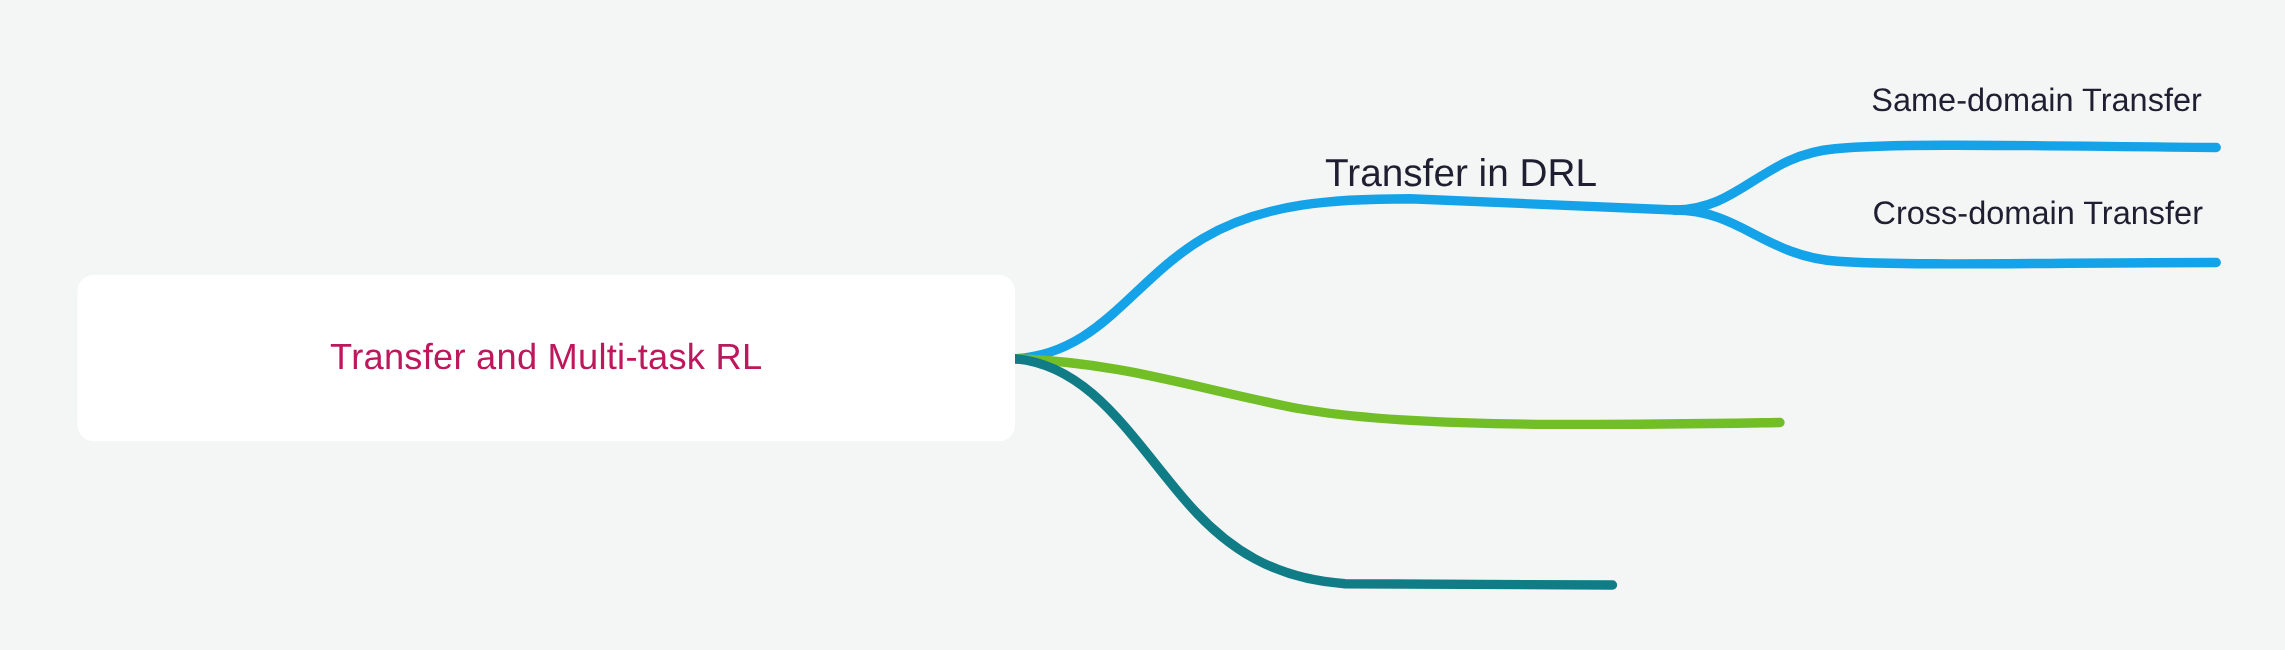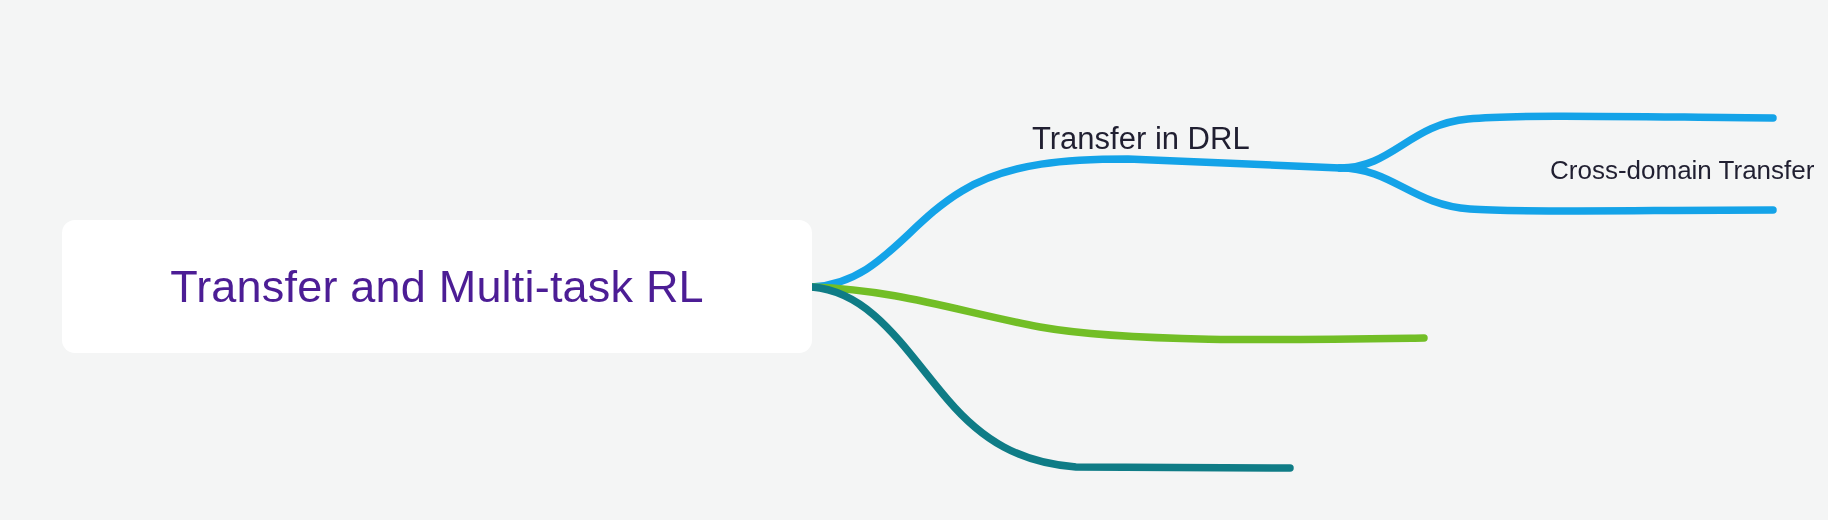--- a/index.html
+++ b/index.html
@@ -32,40 +32,40 @@
     width: 750px;
     height: 133px;
     background: #ffffff;
     border-radius: 13px;
     display: flex;
     align-items: center;
     justify-content: center;
     box-sizing: border-box;
   }
   .node-card-label {
-    font-size: 45px;
+    font-size: 29px;
     font-weight: 400;
-    color: #4c1d95;
+    color: #be185d;
     letter-spacing: 0.2px;
     white-space: nowrap;
   }
   .branch-label {
     position: absolute;
     font-size: 31px;
     font-weight: 400;
     color: #201f31;
     white-space: nowrap;
     line-height: 1;
   }
   .branch-label.lvl2 {
     font-size: 26px;
   }
-  #label-transfer-drl   { left: 1032px; top: 123px; }
+  #label-transfer-drl   { left: 1060px; top: 123px; }
   #label-same-domain    { left: 1497px; top: 67px;  }
-  #label-cross-domain   { left: 1550px; top: 157px; }
+  #label-cross-domain   { left: 1498px; top: 157px; }
   #label-deep-marl      { left: 1060px; top: 298px; }
   #label-multitask-rl   { left: 1060px; top: 424px; }
 </style>
 </head>
 <body>
 
 <div id="mindmap-canvas">
 
   <svg id="branch-layer" viewBox="0 0 1828 520" xmlns="http://www.w3.org/2000/svg">
 
@@ -79,18 +79,19 @@
 
     <path d="M 812,287 C 872,292 905,350 948,400 C 982,440 1020,463 1076,467 L 1290,468" fill="none" stroke="#0f7c86" stroke-width="7.5" stroke-linecap="round"></path>
   </svg>
 
   <div class="node-card">
     <span class="node-card-label">Transfer and Multi-task RL</span>
   </div>
 
   <span class="branch-label" id="label-transfer-drl">Transfer in DRL</span>
 
+  <span class="branch-label lvl2" id="label-same-domain">Same-domain Transfer</span>
 
   <span class="branch-label lvl2" id="label-cross-domain">Cross-domain Transfer</span>
 
 
 
 </div>
 
 </body></html>

